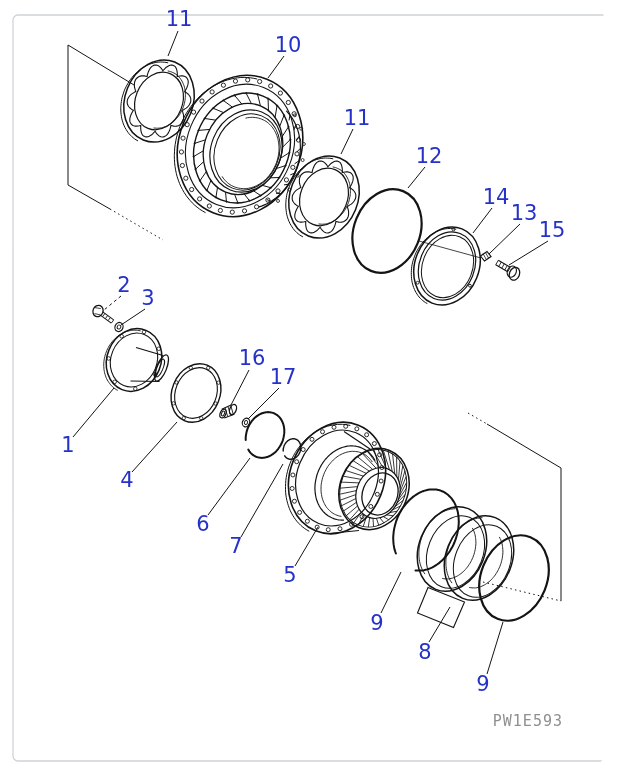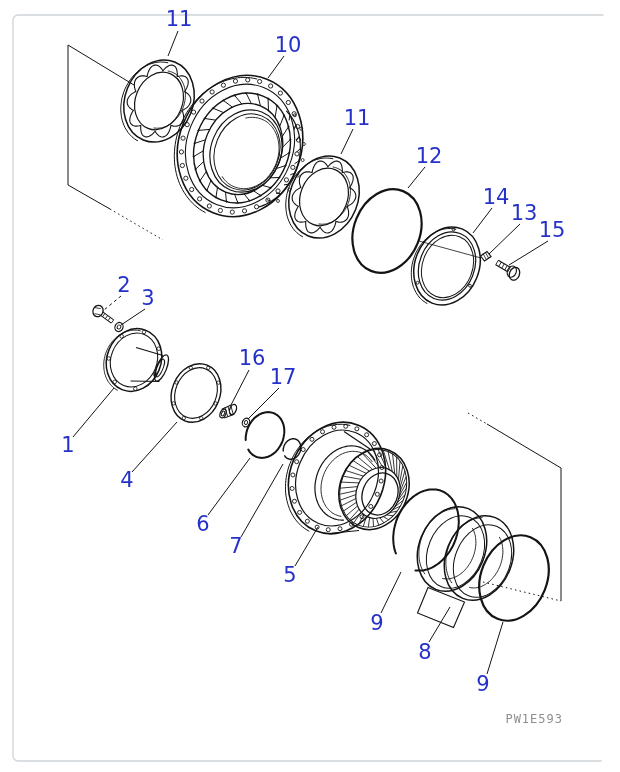--- a/index.html
+++ b/index.html
@@ -1,19 +1,19 @@
 <!DOCTYPE html>
 <html><head>
 <meta charset="utf-8">
 <style>
   html,body{margin:0;padding:0;background:#fff;}
   .page{position:relative;width:605px;height:772px;background:#ffffff;overflow:hidden;
         font-family:"DejaVu Sans", sans-serif;border-radius:23px;}
   svg{position:absolute;left:0;top:0;}
-  .watermark{position:absolute;right:42px;top:712px;font-size:12px;letter-spacing:1px;
+  .watermark{position:absolute;right:42px;top:712px;font-size:15px;letter-spacing:1px;
              color:#8f8f8f;font-family:"DejaVu Sans Mono", monospace;}
   text.callout{font-family:"DejaVu Sans", sans-serif;font-size:21px;cursor:pointer;}
 </style>
 </head>
 <body>
 
 <div class="page">
   <svg id="cv" width="620" height="772" viewBox="0 0 620 772">
       <rect x="13" y="15" width="599" height="746" rx="5" fill="none" stroke="#cfd3d8" stroke-width="1.3"></rect>
       <g>

